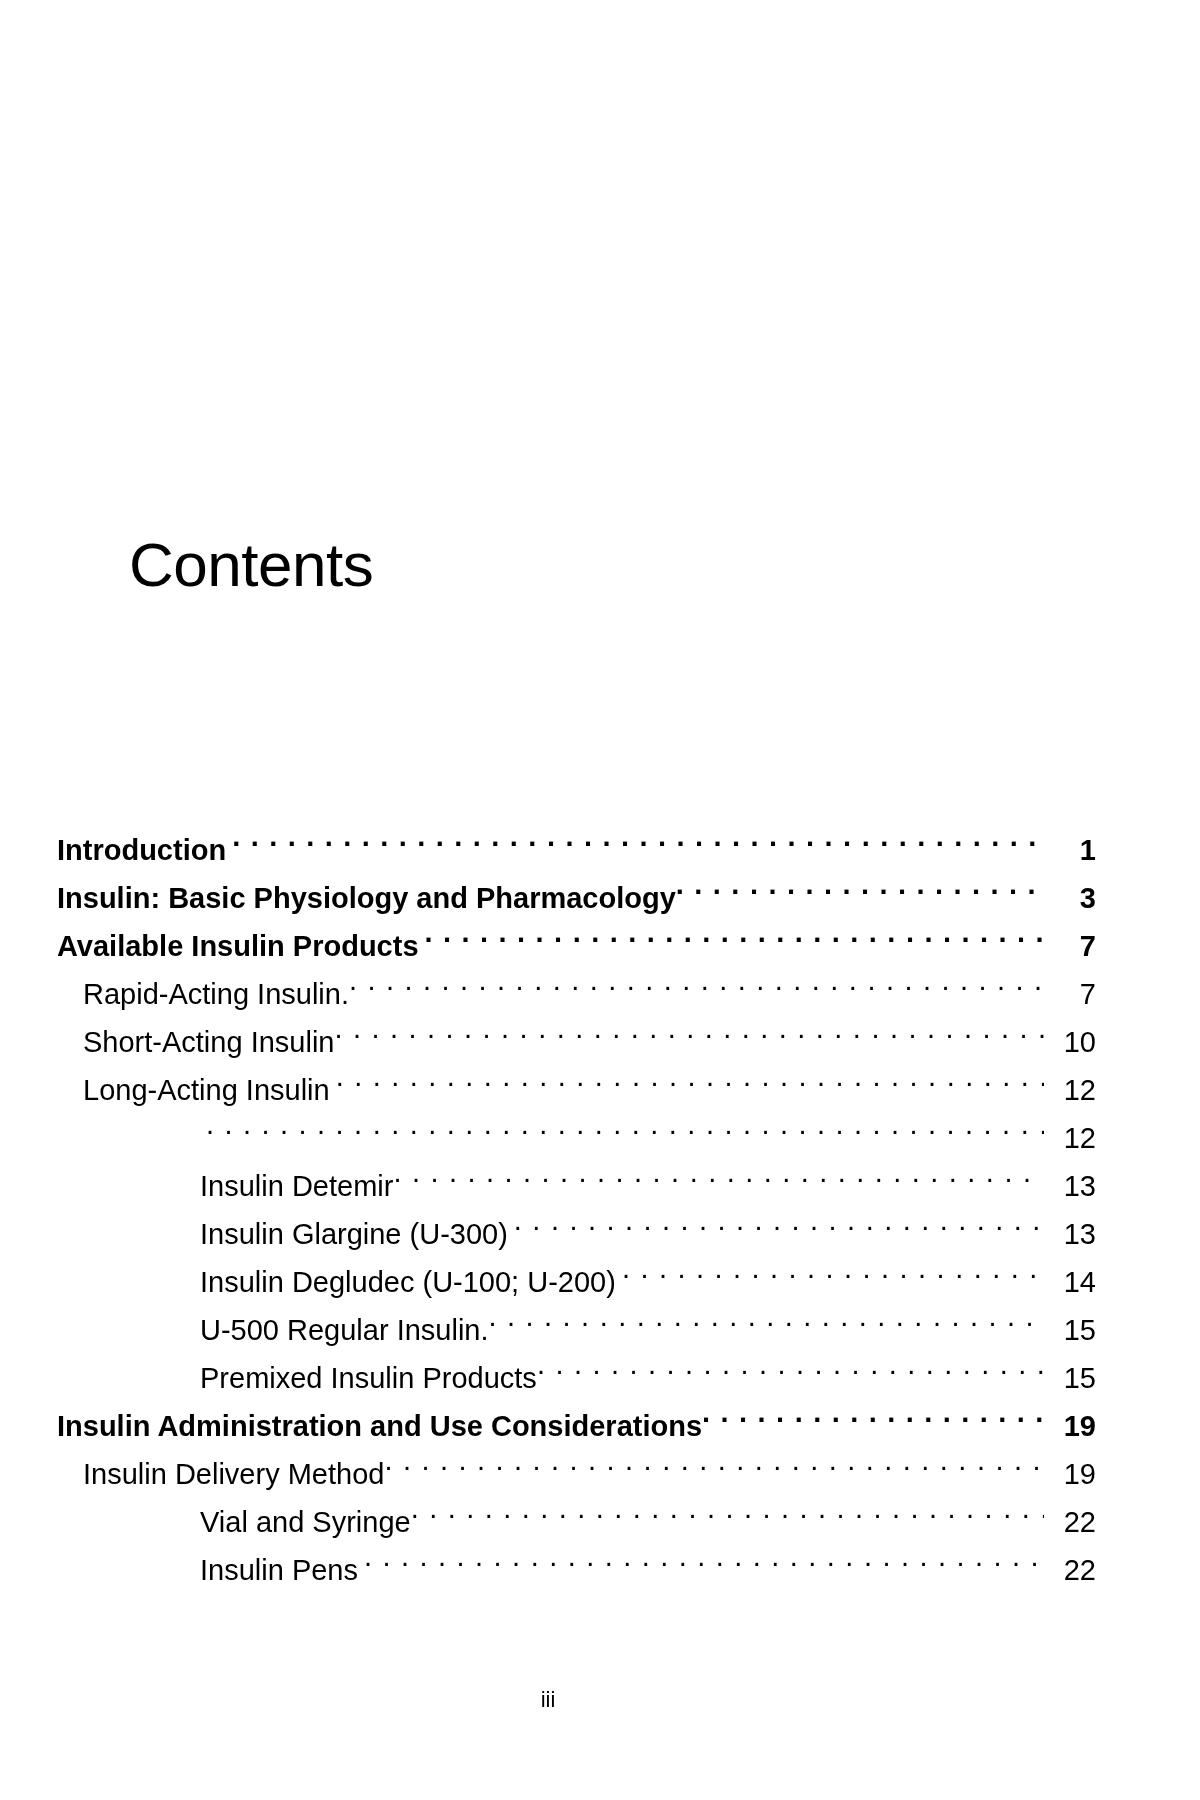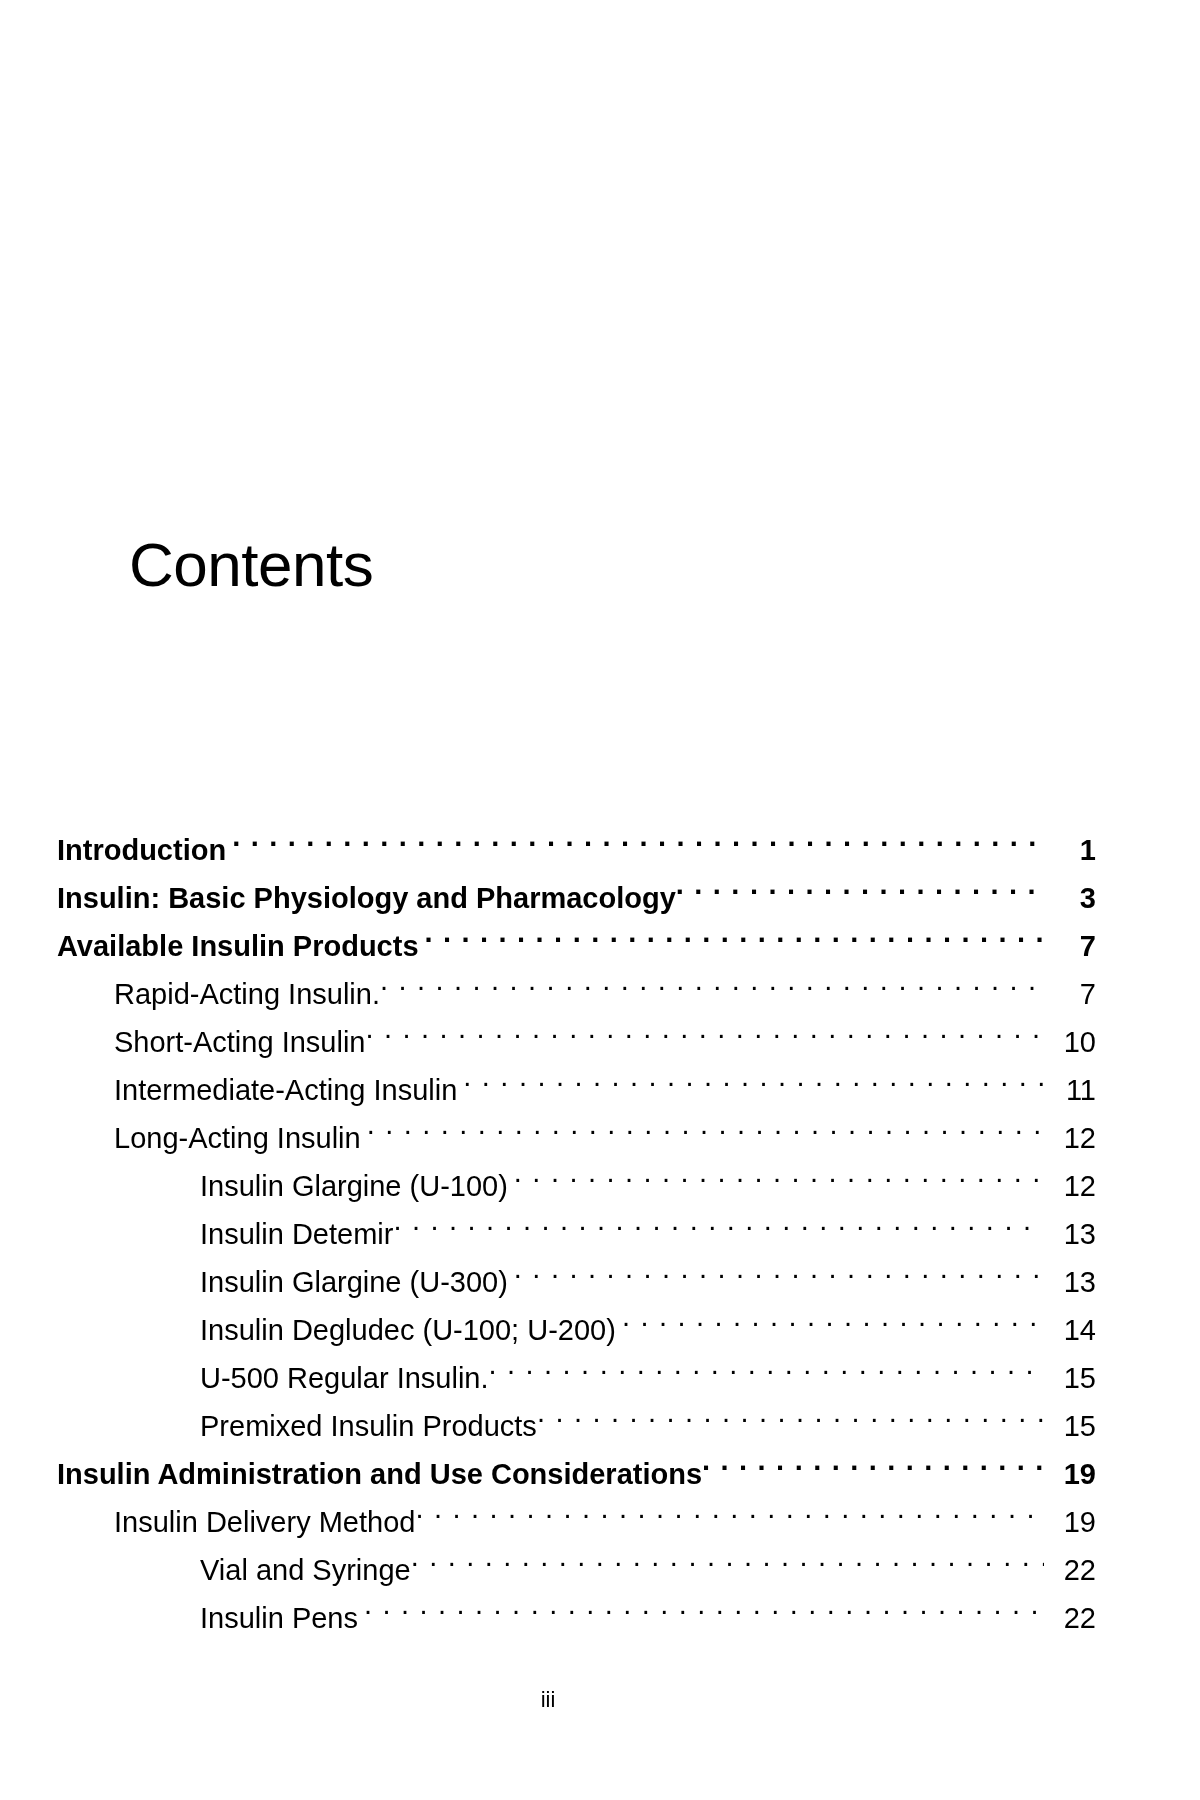--- a/index.html
+++ b/index.html
@@ -80,21 +80,21 @@
   .toc-entry .pageno {
     flex: 0 0 auto;
     font-size: 29px;
     text-align: right;
     min-width: 44px;
     padding-left: 6px;
   }
 
   
   .lvl1 { padding-left: 57px; font-weight: 700; }
-  .lvl2 { padding-left: 114px; font-weight: 400; }
+  .lvl2 { padding-left: 83px; font-weight: 400; }
   .lvl3 { padding-left: 200px; font-weight: 400; }
 
   .lvl1 .label, .lvl1 .pageno { font-weight: 700; }
   .lvl1 .leader::before { font-weight: 700; }
 
   
   .tight .leader { margin-left: 0px; }
 
   
   .folio {
@@ -136,31 +136,25 @@
         <span class="label">Rapid-Acting Insulin.</span>
         <span class="leader"></span>
         <span class="pageno">7</span>
       </div>
       <div class="toc-entry lvl2 tight">
         <span class="label">Short-Acting Insulin</span>
         <span class="leader"></span>
         <span class="pageno">10</span>
       </div>
       <div class="toc-entry lvl2">
-        <span class="label">Intermediate-Acting Insulin</span>
-        <span class="leader"></span>
-        <span class="pageno">11</span>
-      </div>
-      <div class="toc-entry lvl2">
         <span class="label">Long-Acting Insulin</span>
         <span class="leader"></span>
         <span class="pageno">12</span>
       </div>
       <div class="toc-entry lvl3">
-        <span class="label">Insulin Glargine (U-100)</span>
         <span class="leader"></span>
         <span class="pageno">12</span>
       </div>
       <div class="toc-entry lvl3 tight">
         <span class="label">Insulin Detemir</span>
         <span class="leader"></span>
         <span class="pageno">13</span>
       </div>
       <div class="toc-entry lvl3">
         <span class="label">Insulin Glargine (U-300)</span>

